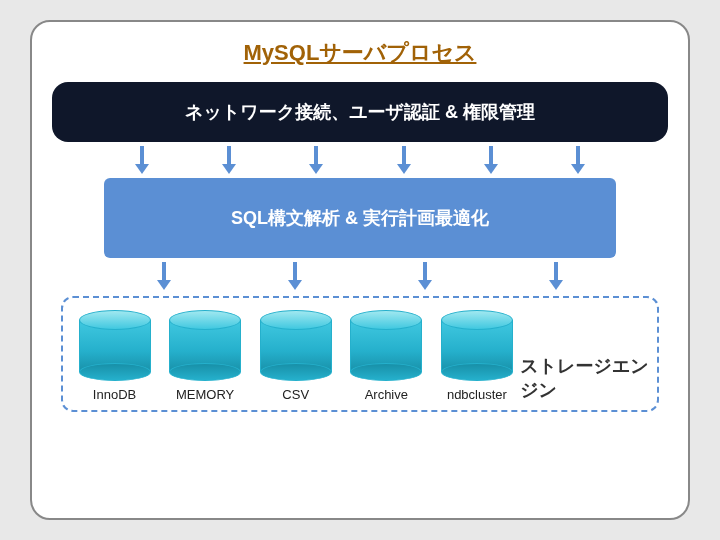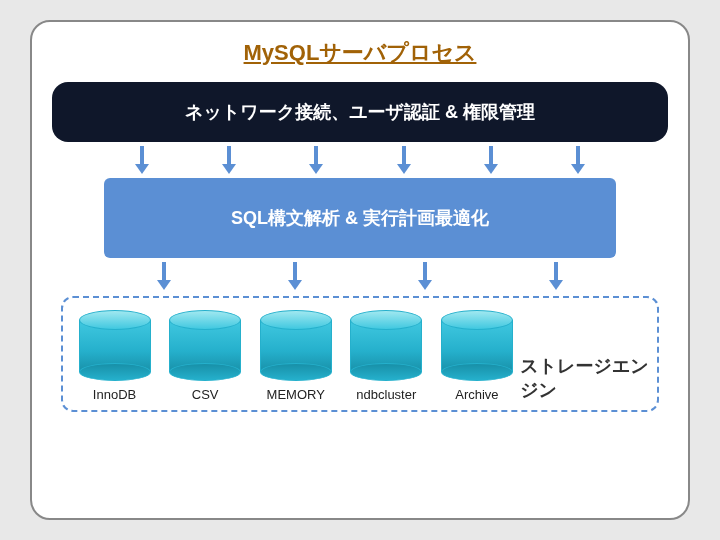--- a/index.html
+++ b/index.html
@@ -220,46 +220,46 @@
         <div class="cyl-label">InnoDB</div>
       </div>
 
 
       <div class="cylinder-item">
         <div class="cylinder">
           <div class="cyl-top"></div>
           <div class="cyl-body"></div>
           <div class="cyl-bottom"></div>
         </div>
+        <div class="cyl-label">MEMORY</div>
+      </div>
+
+      <div class="cylinder-item">
+        <div class="cylinder">
+          <div class="cyl-top"></div>
+          <div class="cyl-body"></div>
+          <div class="cyl-bottom"></div>
+        </div>
         <div class="cyl-label">CSV</div>
       </div>
 
       <div class="cylinder-item">
         <div class="cylinder">
           <div class="cyl-top"></div>
           <div class="cyl-body"></div>
           <div class="cyl-bottom"></div>
         </div>
-        <div class="cyl-label">MEMORY</div>
+        <div class="cyl-label">Archive</div>
       </div>
 
       <div class="cylinder-item">
         <div class="cylinder">
           <div class="cyl-top"></div>
           <div class="cyl-body"></div>
           <div class="cyl-bottom"></div>
         </div>
         <div class="cyl-label">ndbcluster</div>
-      </div>
-
-      <div class="cylinder-item">
-        <div class="cylinder">
-          <div class="cyl-top"></div>
-          <div class="cyl-body"></div>
-          <div class="cyl-bottom"></div>
-        </div>
-        <div class="cyl-label">Archive</div>
       </div>
 
     </div>
     <div class="storage-title">ストレージエンジン</div>
   </div>
 </div>
 
 </body></html>

